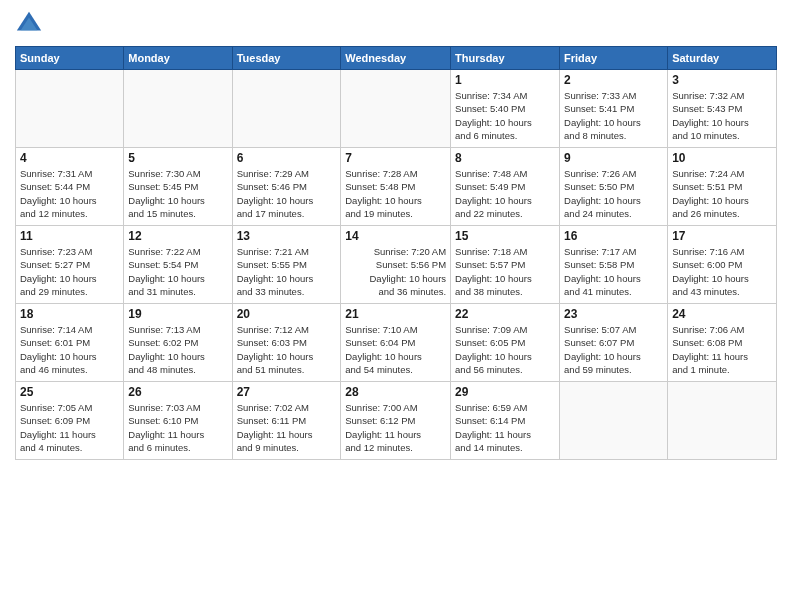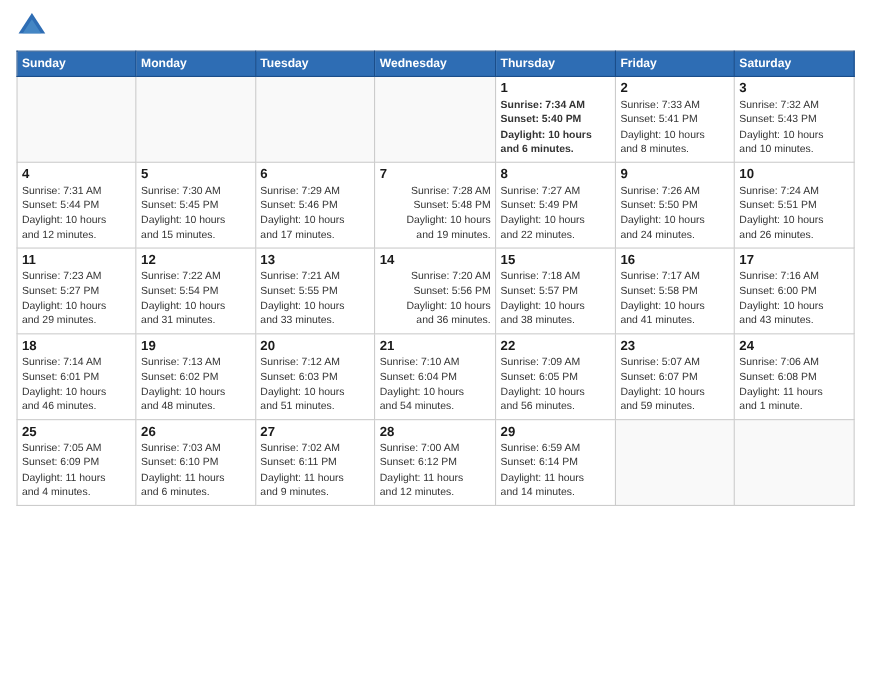--- a/index.html
+++ b/index.html
@@ -121,21 +121,21 @@
         </tr>
     </thead>
     <tbody id="calendar-body">
     <tr>
           <td class="empty"></td>
           <td class="empty"></td>
           <td class="empty"></td>
           <td class="empty"></td>
           <td>
             <span class="day-num">1</span>
-            <div class="day-info" style="white-space: pre-line; font-weight: bold;">Sunrise: 7:34 AM
+            <div class="day-info" style="white-space: pre-line;">Sunrise: 7:34 AM
 Sunset: 5:40 PM
 Daylight: 10 hours
 and 6 minutes.</div>
           </td>
           <td>
             <span class="day-num">2</span>
             <div class="day-info" style="white-space: pre-line;">Sunrise: 7:33 AM
 Sunset: 5:41 PM
 Daylight: 10 hours
 and 8 minutes.</div>
@@ -165,28 +165,28 @@
           </td>
           <td>
             <span class="day-num">6</span>
             <div class="day-info" style="white-space: pre-line;">Sunrise: 7:29 AM
 Sunset: 5:46 PM
 Daylight: 10 hours
 and 17 minutes.</div>
           </td>
           <td>
             <span class="day-num">7</span>
-            <div class="day-info" style="white-space: pre-line; text-align: right;">Sunrise: 7:28 AM
+            <div class="day-info" style="white-space: pre-line;">Sunrise: 7:28 AM
 Sunset: 5:48 PM
 Daylight: 10 hours
 and 19 minutes.</div>
           </td>
           <td>
             <span class="day-num">8</span>
-            <div class="day-info" style="white-space: pre-line;">Sunrise: 7:27 AM
+            <div class="day-info" style="white-space: pre-line;">Sunrise: 7:48 AM
 Sunset: 5:49 PM
 Daylight: 10 hours
 and 22 minutes.</div>
           </td>
           <td>
             <span class="day-num">9</span>
             <div class="day-info" style="white-space: pre-line;">Sunrise: 7:26 AM
 Sunset: 5:50 PM
 Daylight: 10 hours
 and 24 minutes.</div>

